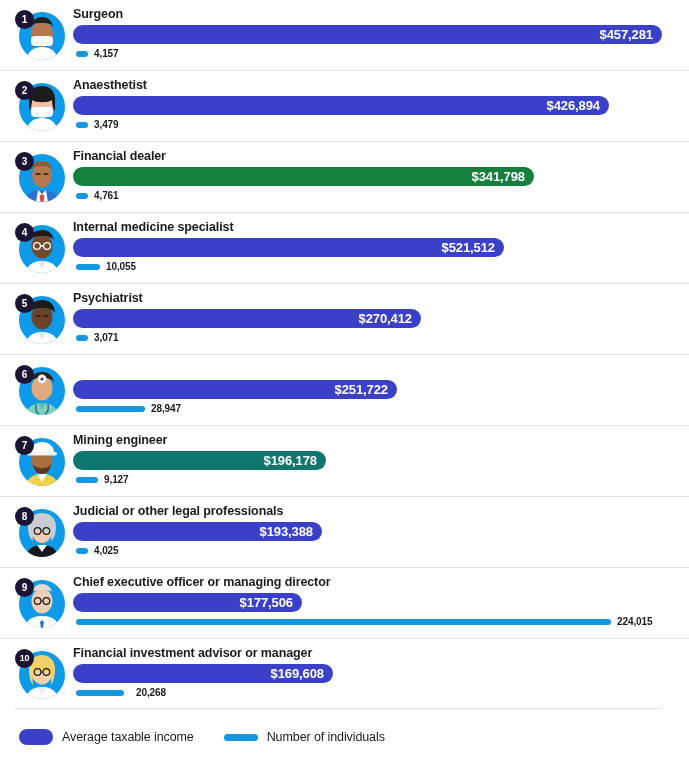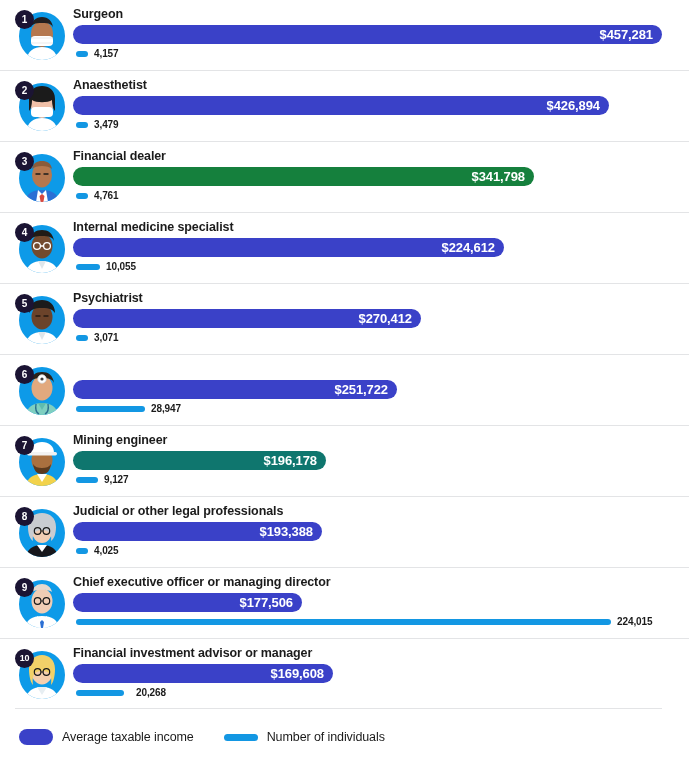--- a/index.html
+++ b/index.html
@@ -215,21 +215,21 @@
                 <path d="M11 16c1-8 6-11 12-11s11 3 12 11c-1-4-6-5-12-5s-11 1-12 5z" fill="#211b16"></path>
                 <circle cx="18" cy="21" r="3.4" fill="none" stroke="#ffffff" stroke-width="1.3"></circle>
                 <circle cx="28" cy="21" r="3.4" fill="none" stroke="#ffffff" stroke-width="1.3"></circle>
                 <path d="M21.4 21h3.2" stroke="#ffffff" stroke-width="1.3"></path>
               </svg>
             </div>
             <div class="rank">4</div>
           </div>
           <div class="occupation">Internal medicine specialist</div>
           <div class="bar-income" style="width: 431px; background: rgb(58, 65, 200);">
-            <span class="bar-income-label">$224,612</span>
+            <span class="bar-income-label">$521,512</span>
           </div>
           <div class="count-wrap">
             <div class="bar-count" style="width: 24px; background: rgb(19, 151, 227);"></div>
             <div class="count-label" style="left: 30px;">10,055</div>
           </div>
         </div>
       </div>
       <div class="row">
         <div class="row-inner">
           <div class="avatar">

